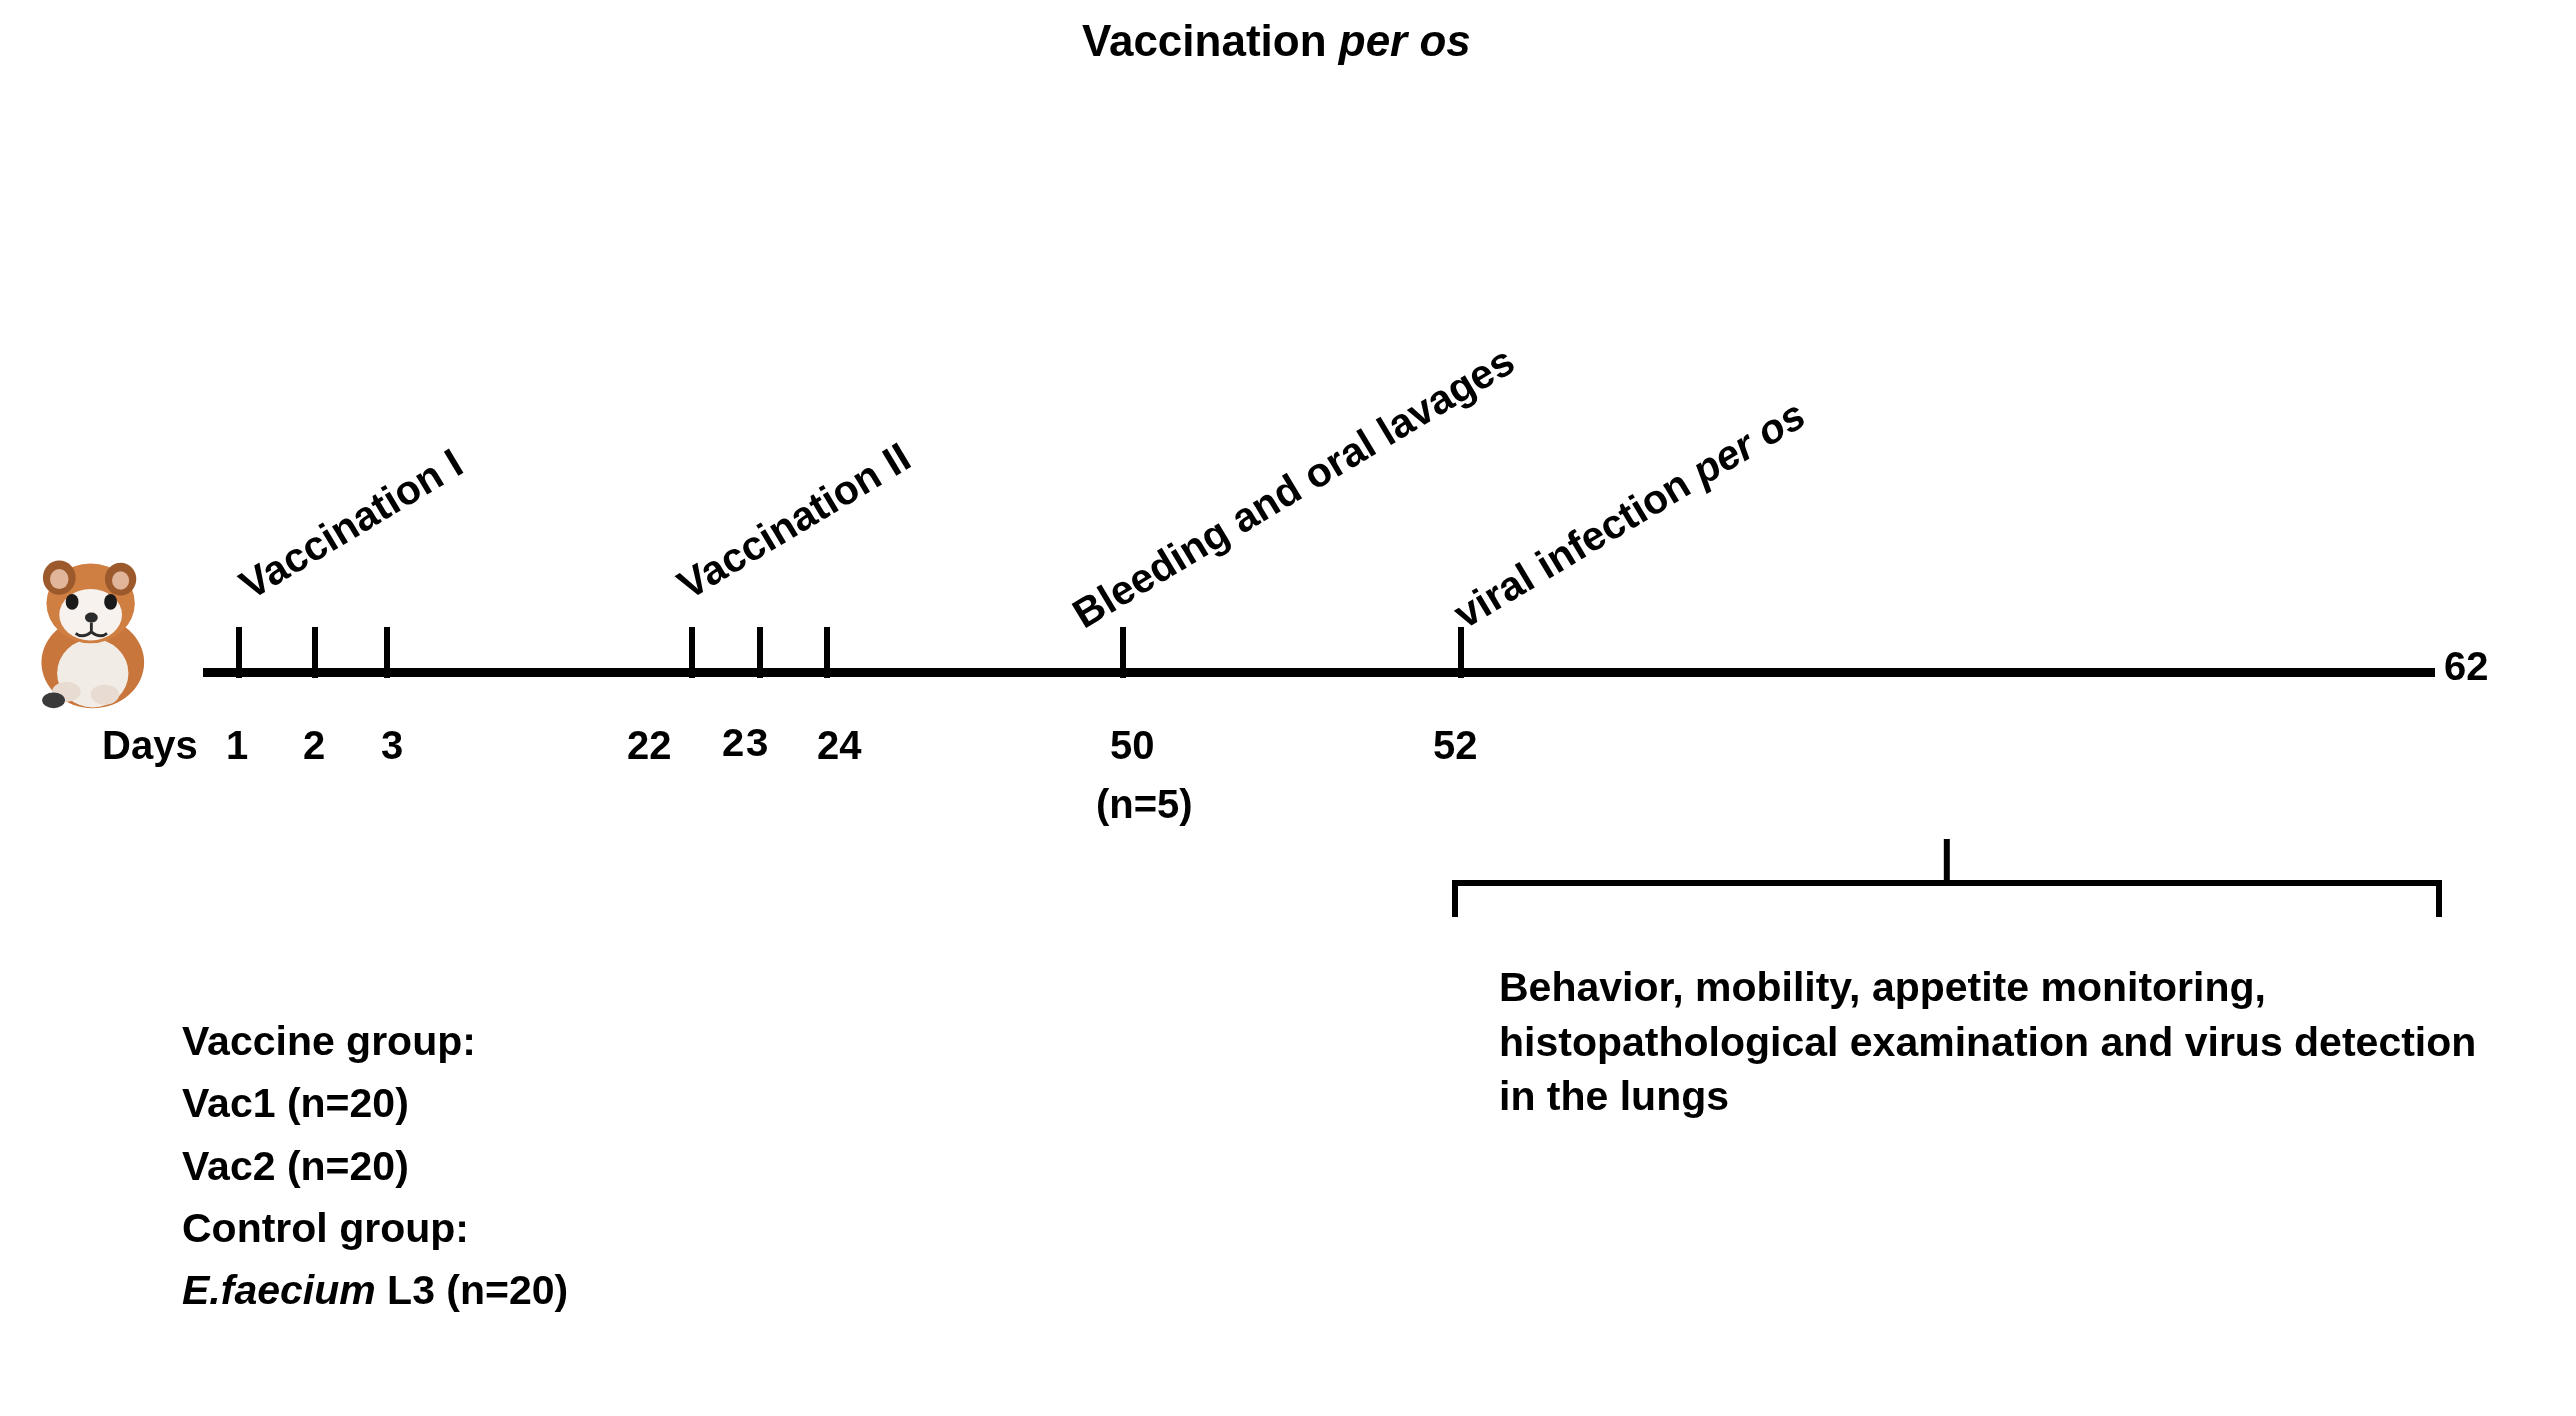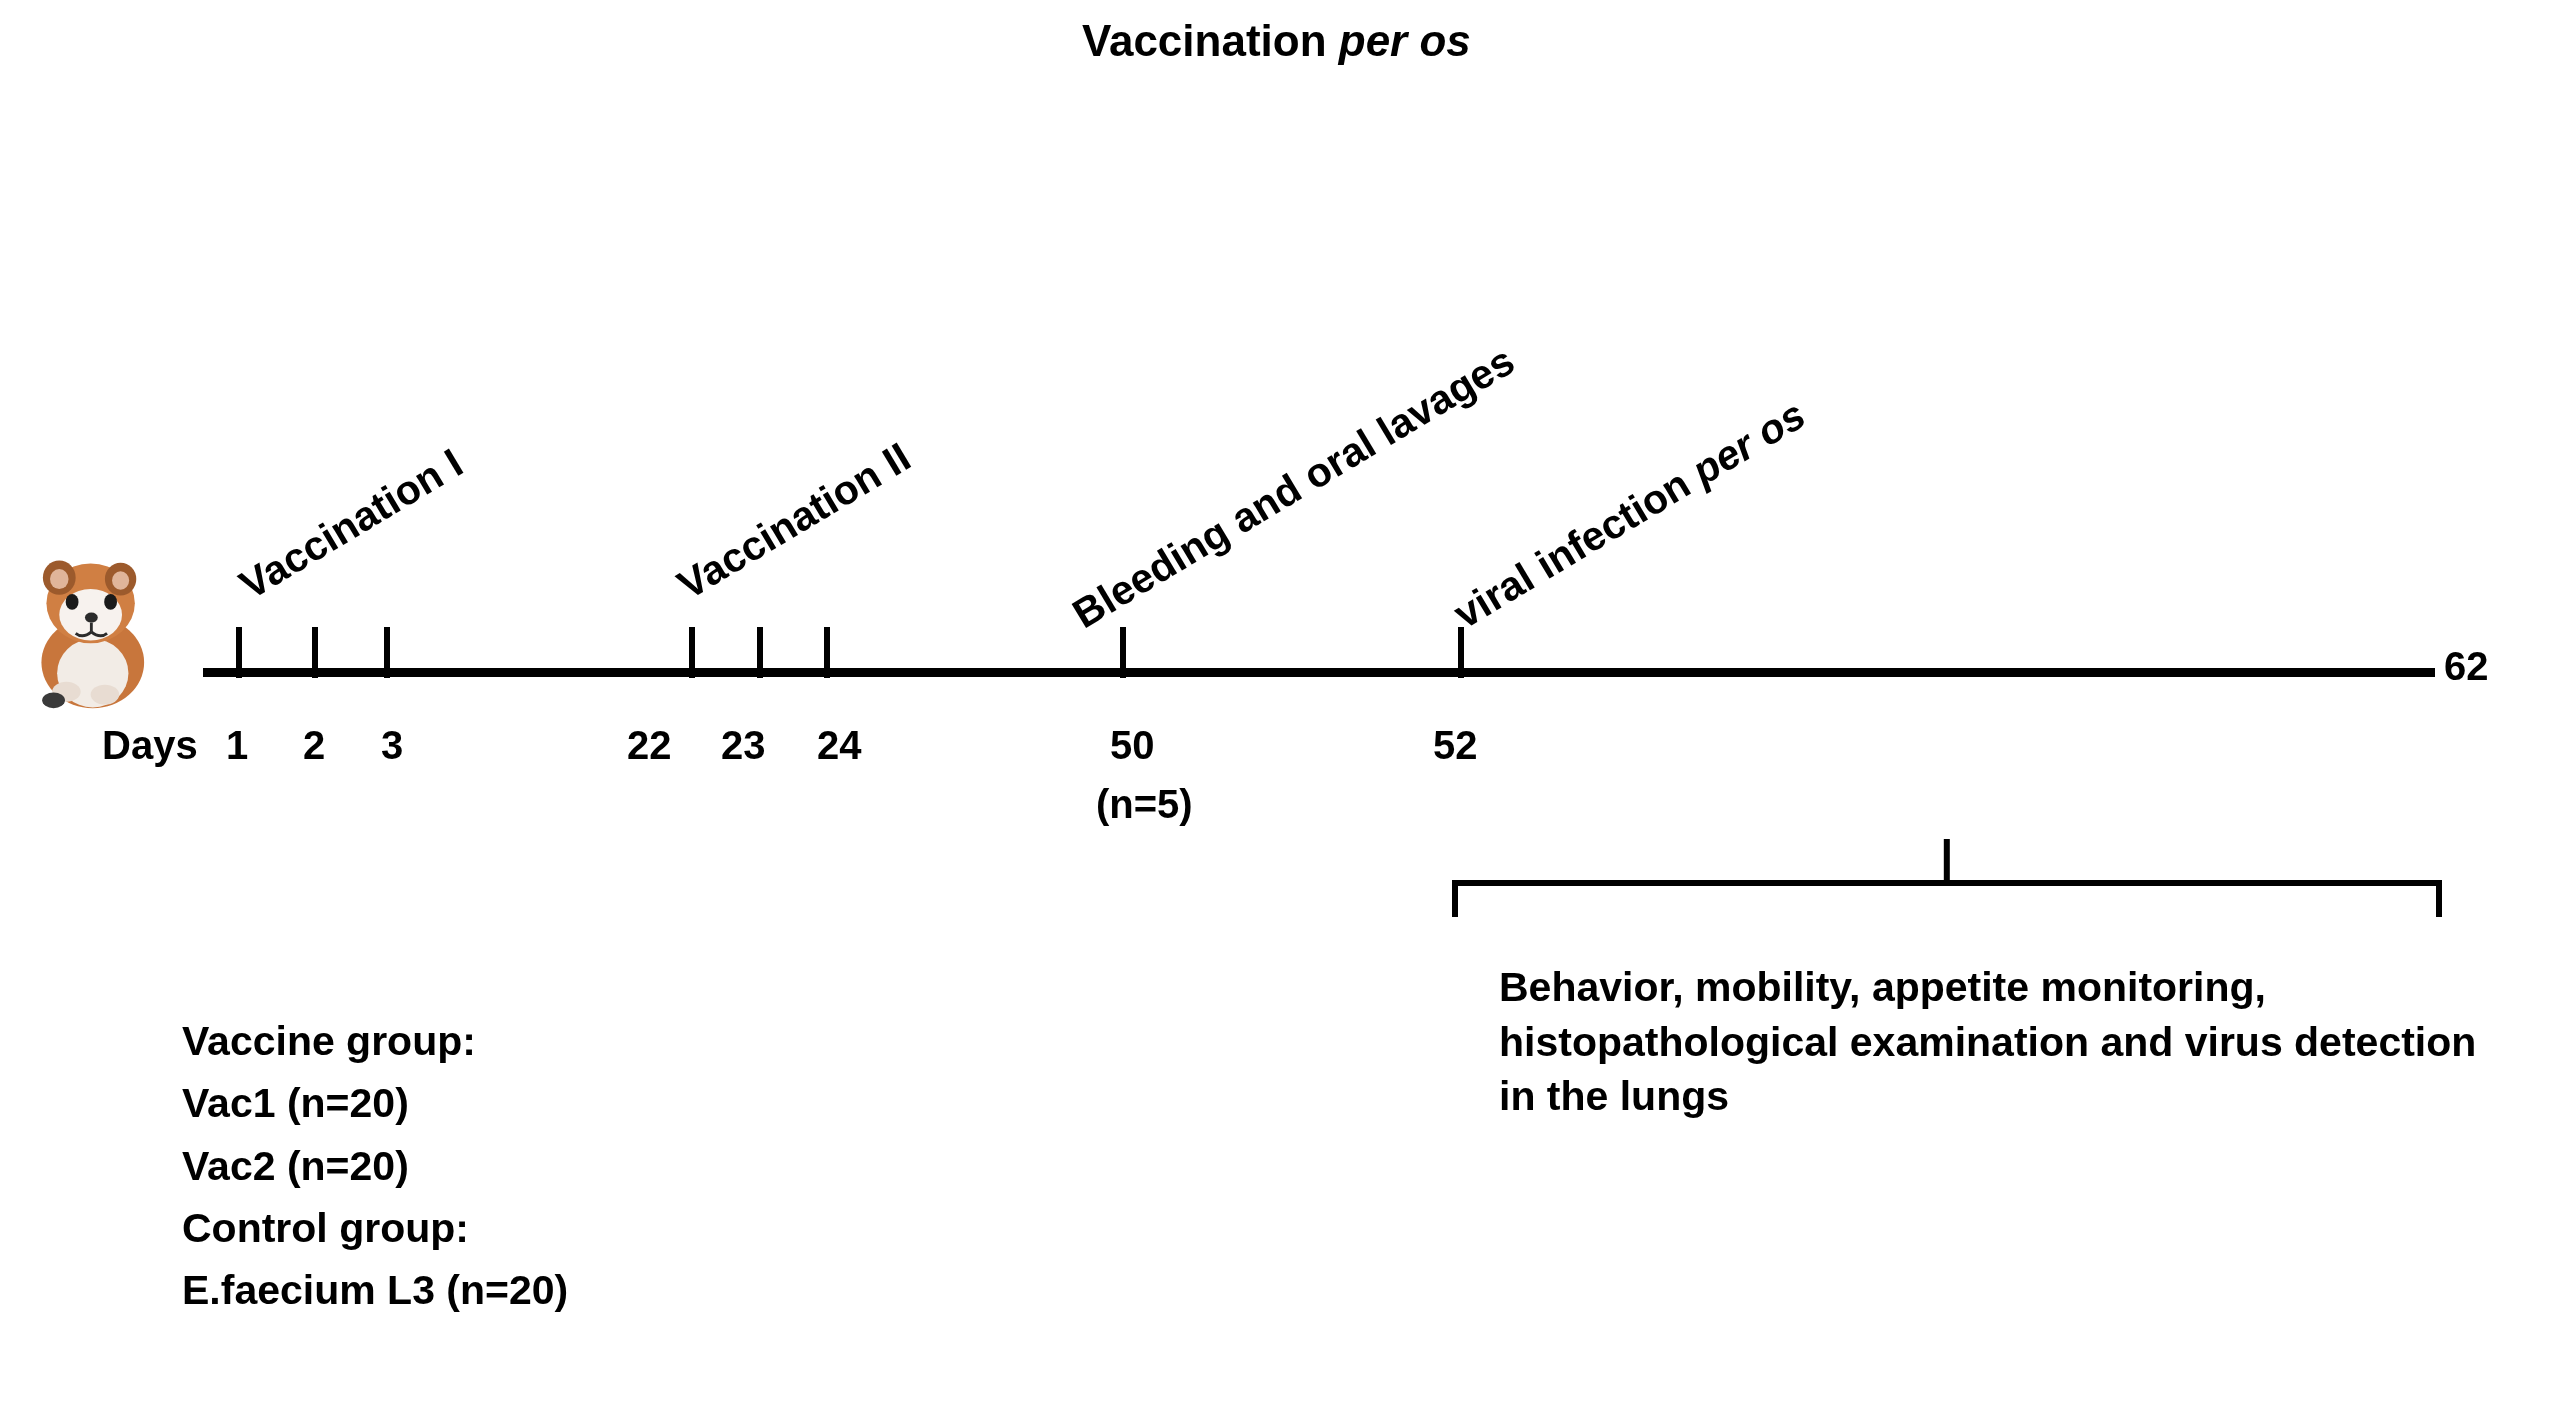--- a/index.html
+++ b/index.html
@@ -145,21 +145,21 @@
   
   #groups-block {
     position: absolute;
     left: 182px;
     top: 1010px;
     font-size: 41px;
     font-weight: 700;
     line-height: 1.52;
     white-space: nowrap;
   }
-  #groups-block .ital { }
+  #groups-block .ital { font-style: italic; }
 
   #outcome-block {
     position: absolute;
     left: 1499px;
     top: 960px;
     width: 1011px;
     font-size: 41px;
     font-weight: 700;
     line-height: 1.33;
   }
@@ -204,21 +204,21 @@
   <div class="tick" style="left:757px;"></div>
   <div class="tick" style="left:824px;"></div>
   <div class="tick" style="left:1120px;"></div>
   <div class="tick" style="left:1458px;"></div>
 
   <div id="days-label">Days</div>
   <div class="tick-label" style="left:226px;">1</div>
   <div class="tick-label" style="left:303px;">2</div>
   <div class="tick-label" style="left:381px;">3</div>
   <div class="tick-label" style="left:627px;">22</div>
-  <div class="tick-label" style="left:721px;">23</div>
+  <div class="tick-label" style="left:721px;font-family:Liberation Mono, monospace;">23</div>
   <div class="tick-label" style="left:817px;">24</div>
   <div class="tick-label" style="left:1066px;margin-left:44px;">50</div>
   <div class="tick-label" style="left:1420px;margin-left:13px;">52</div>
   <div id="end-label">62</div>
   <div id="n5-label">(n=5)</div>
 
   <div class="event-label" style="left:256px; top:562px;">
     <span>Vaccination I</span>
   </div>
   <div class="event-label" style="left:694px; top:562px;">

